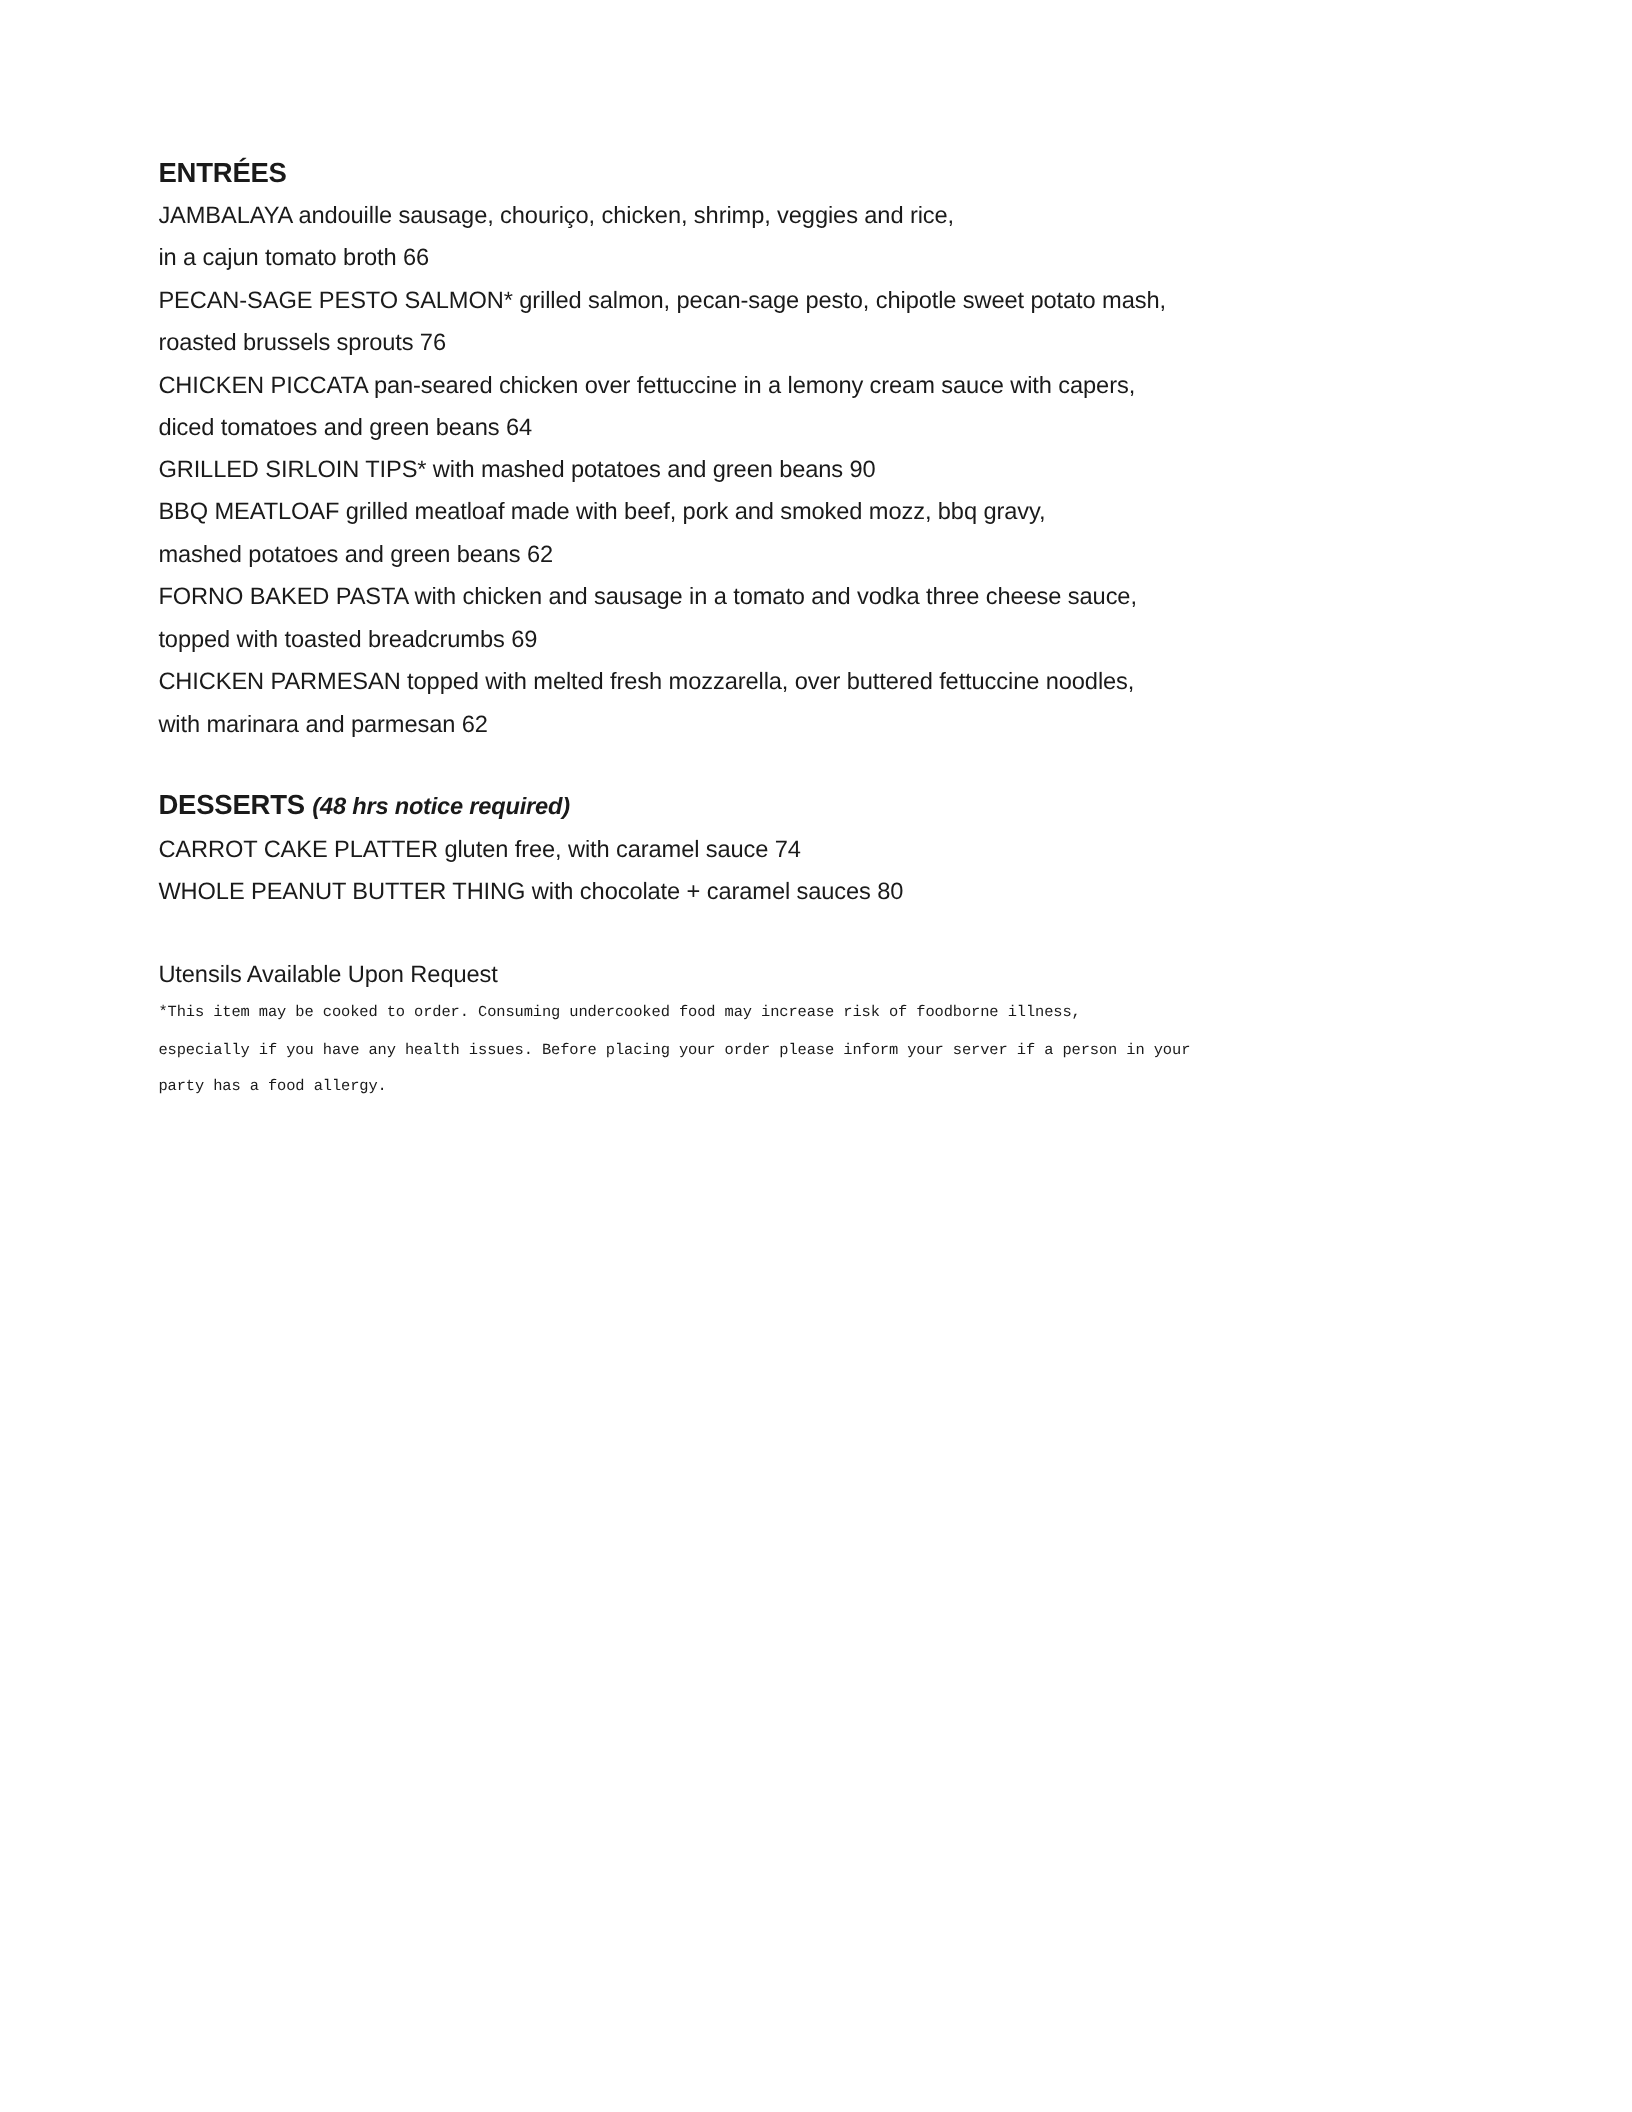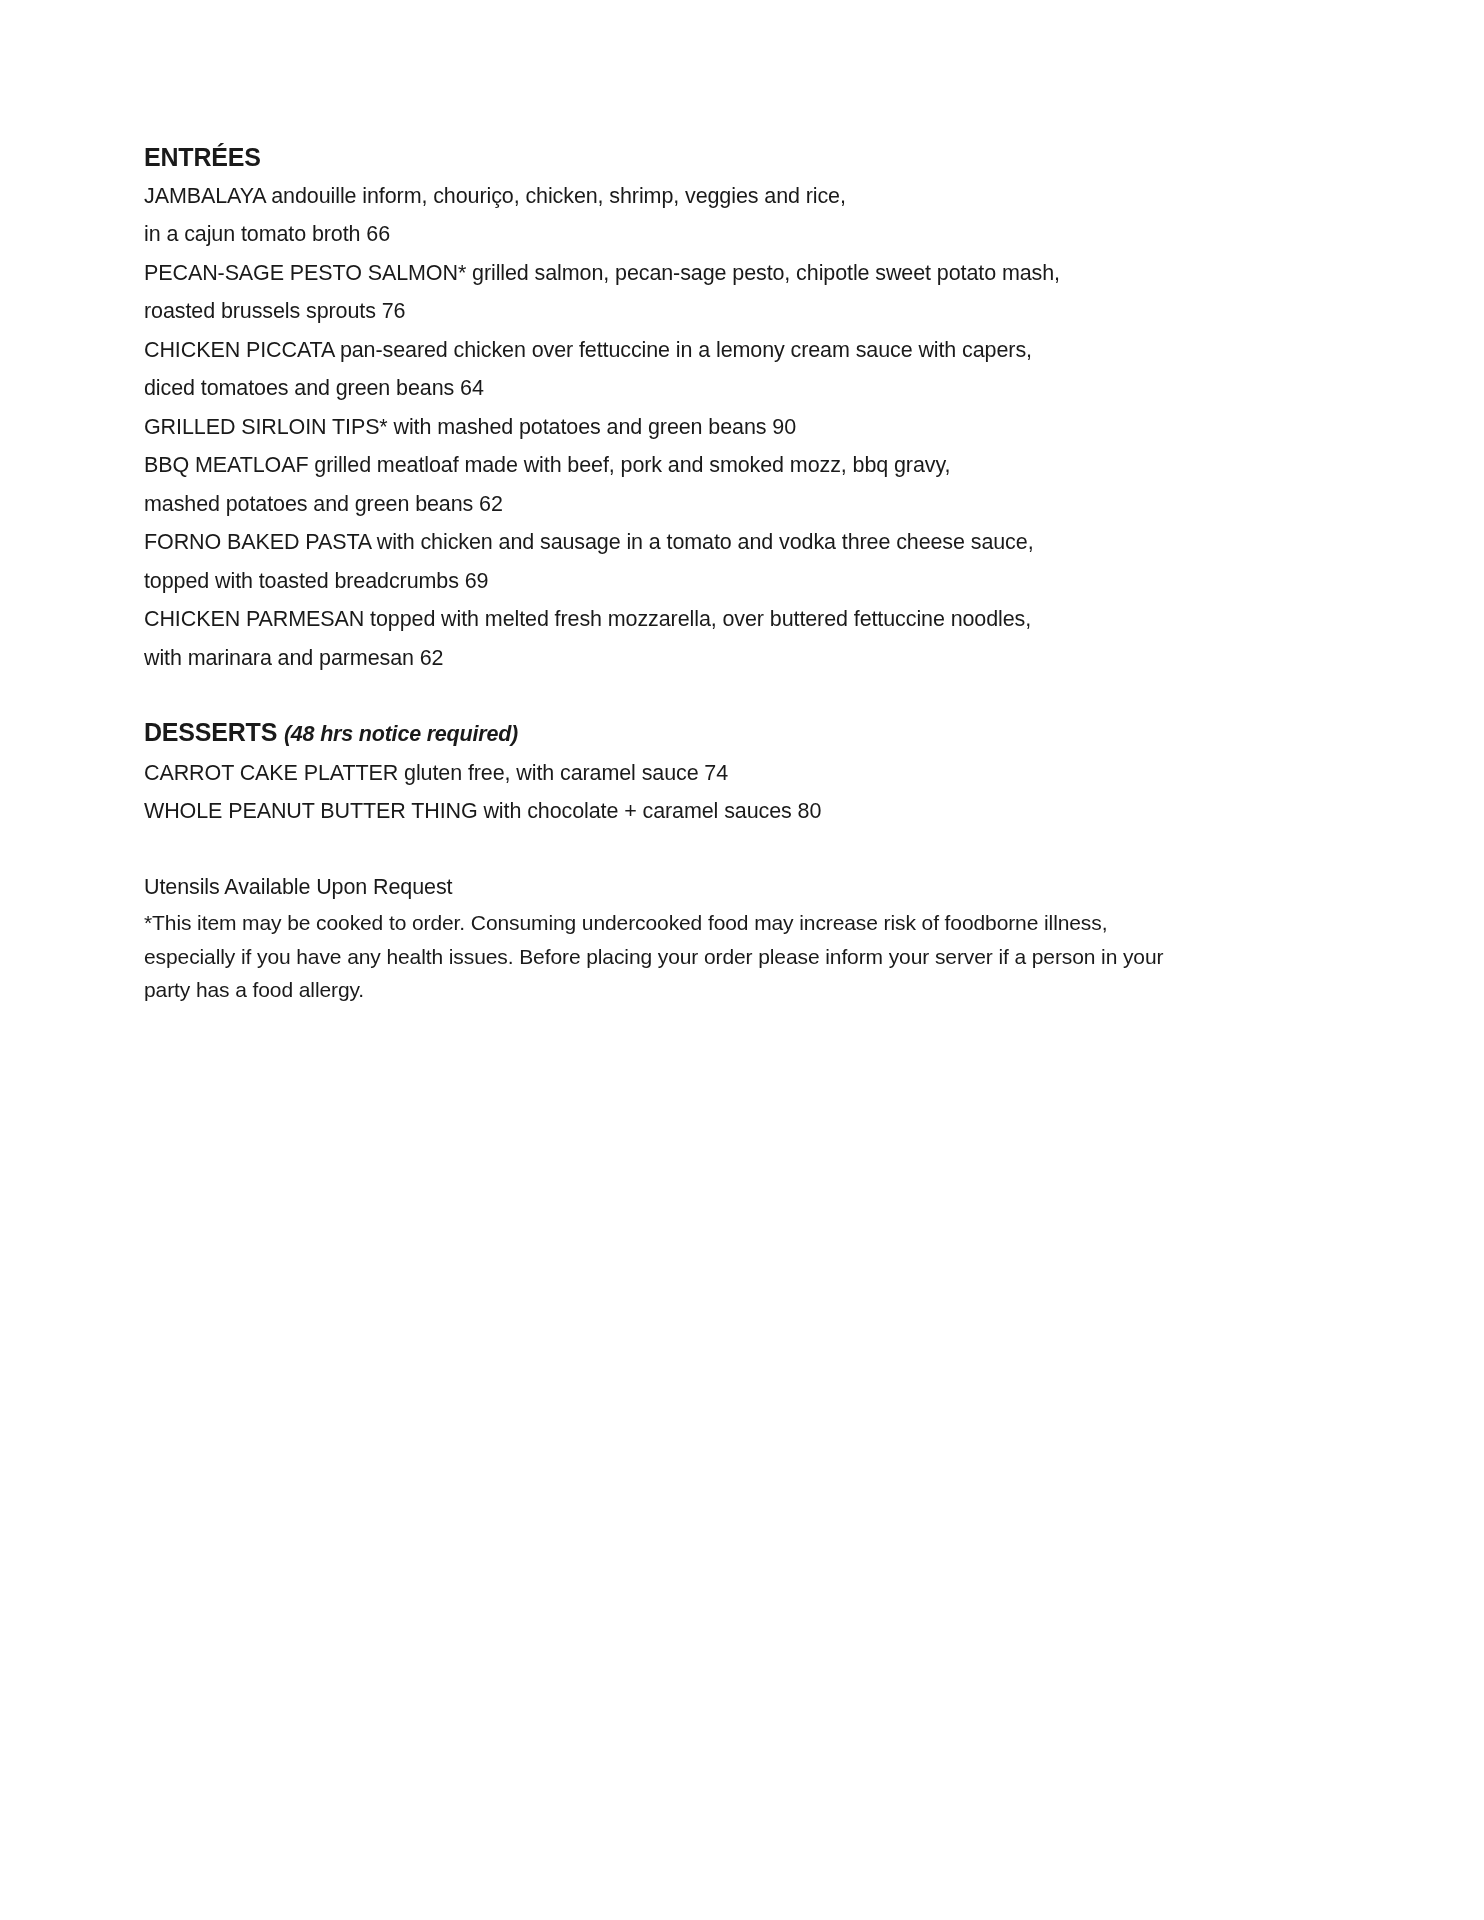--- a/index.html
+++ b/index.html
@@ -33,40 +33,41 @@
   }
   .body-line {
     font-size: 21.5px;
     line-height: 38.5px;
     letter-spacing: -0.1px;
     white-space: nowrap;
   }
   .desserts-section { margin-top: 36px; }
   .footer-section { margin-top: 37px; }
   .fine-print-line {
-    font-size: 21px;
+    font-size: 14px;
     line-height: 33.5px;
     letter-spacing: -0.1px;
     white-space: nowrap;
+    font-family: Liberation Mono, monospace;
   }
 </style>
 </head>
 <body>
 
 <div class="page">
   <div class="content">
 
     <div class="entrees-section">
       <div class="section-heading">ENTRÉES</div>
 
       <div>
       </div>
 
       <div>
-        <div class="body-line">JAMBALAYA andouille inform, chouriço, chicken, shrimp, veggies and rice,</div>
+        <div class="body-line">JAMBALAYA andouille sausage, chouriço, chicken, shrimp, veggies and rice,</div>
         <div class="body-line">in a cajun tomato broth 66</div>
       </div>
 
       <div>
         <div class="body-line">PECAN-SAGE PESTO SALMON* grilled salmon, pecan-sage pesto, chipotle sweet potato mash,</div>
         <div class="body-line">roasted brussels sprouts 76</div>
       </div>
 
       <div>
         <div class="body-line">CHICKEN PICCATA pan-seared chicken over fettuccine in a lemony cream sauce with capers,</div>

